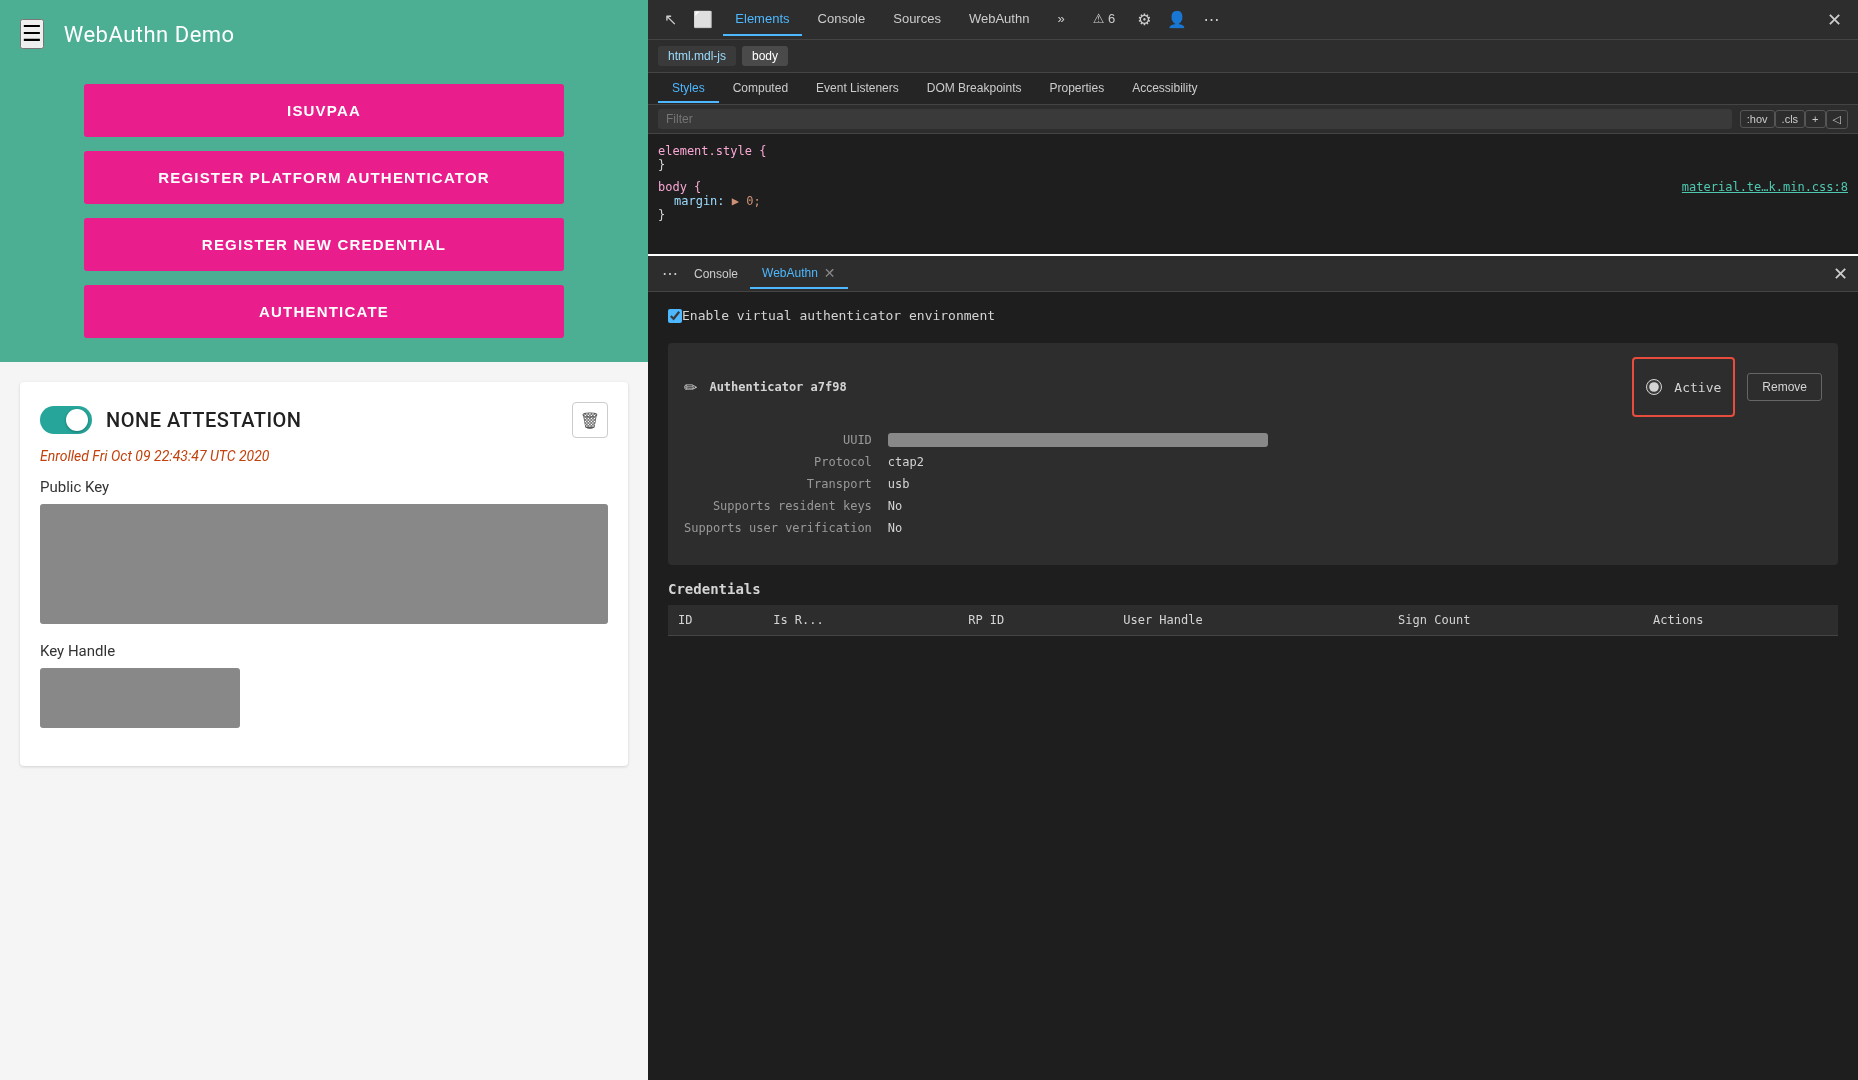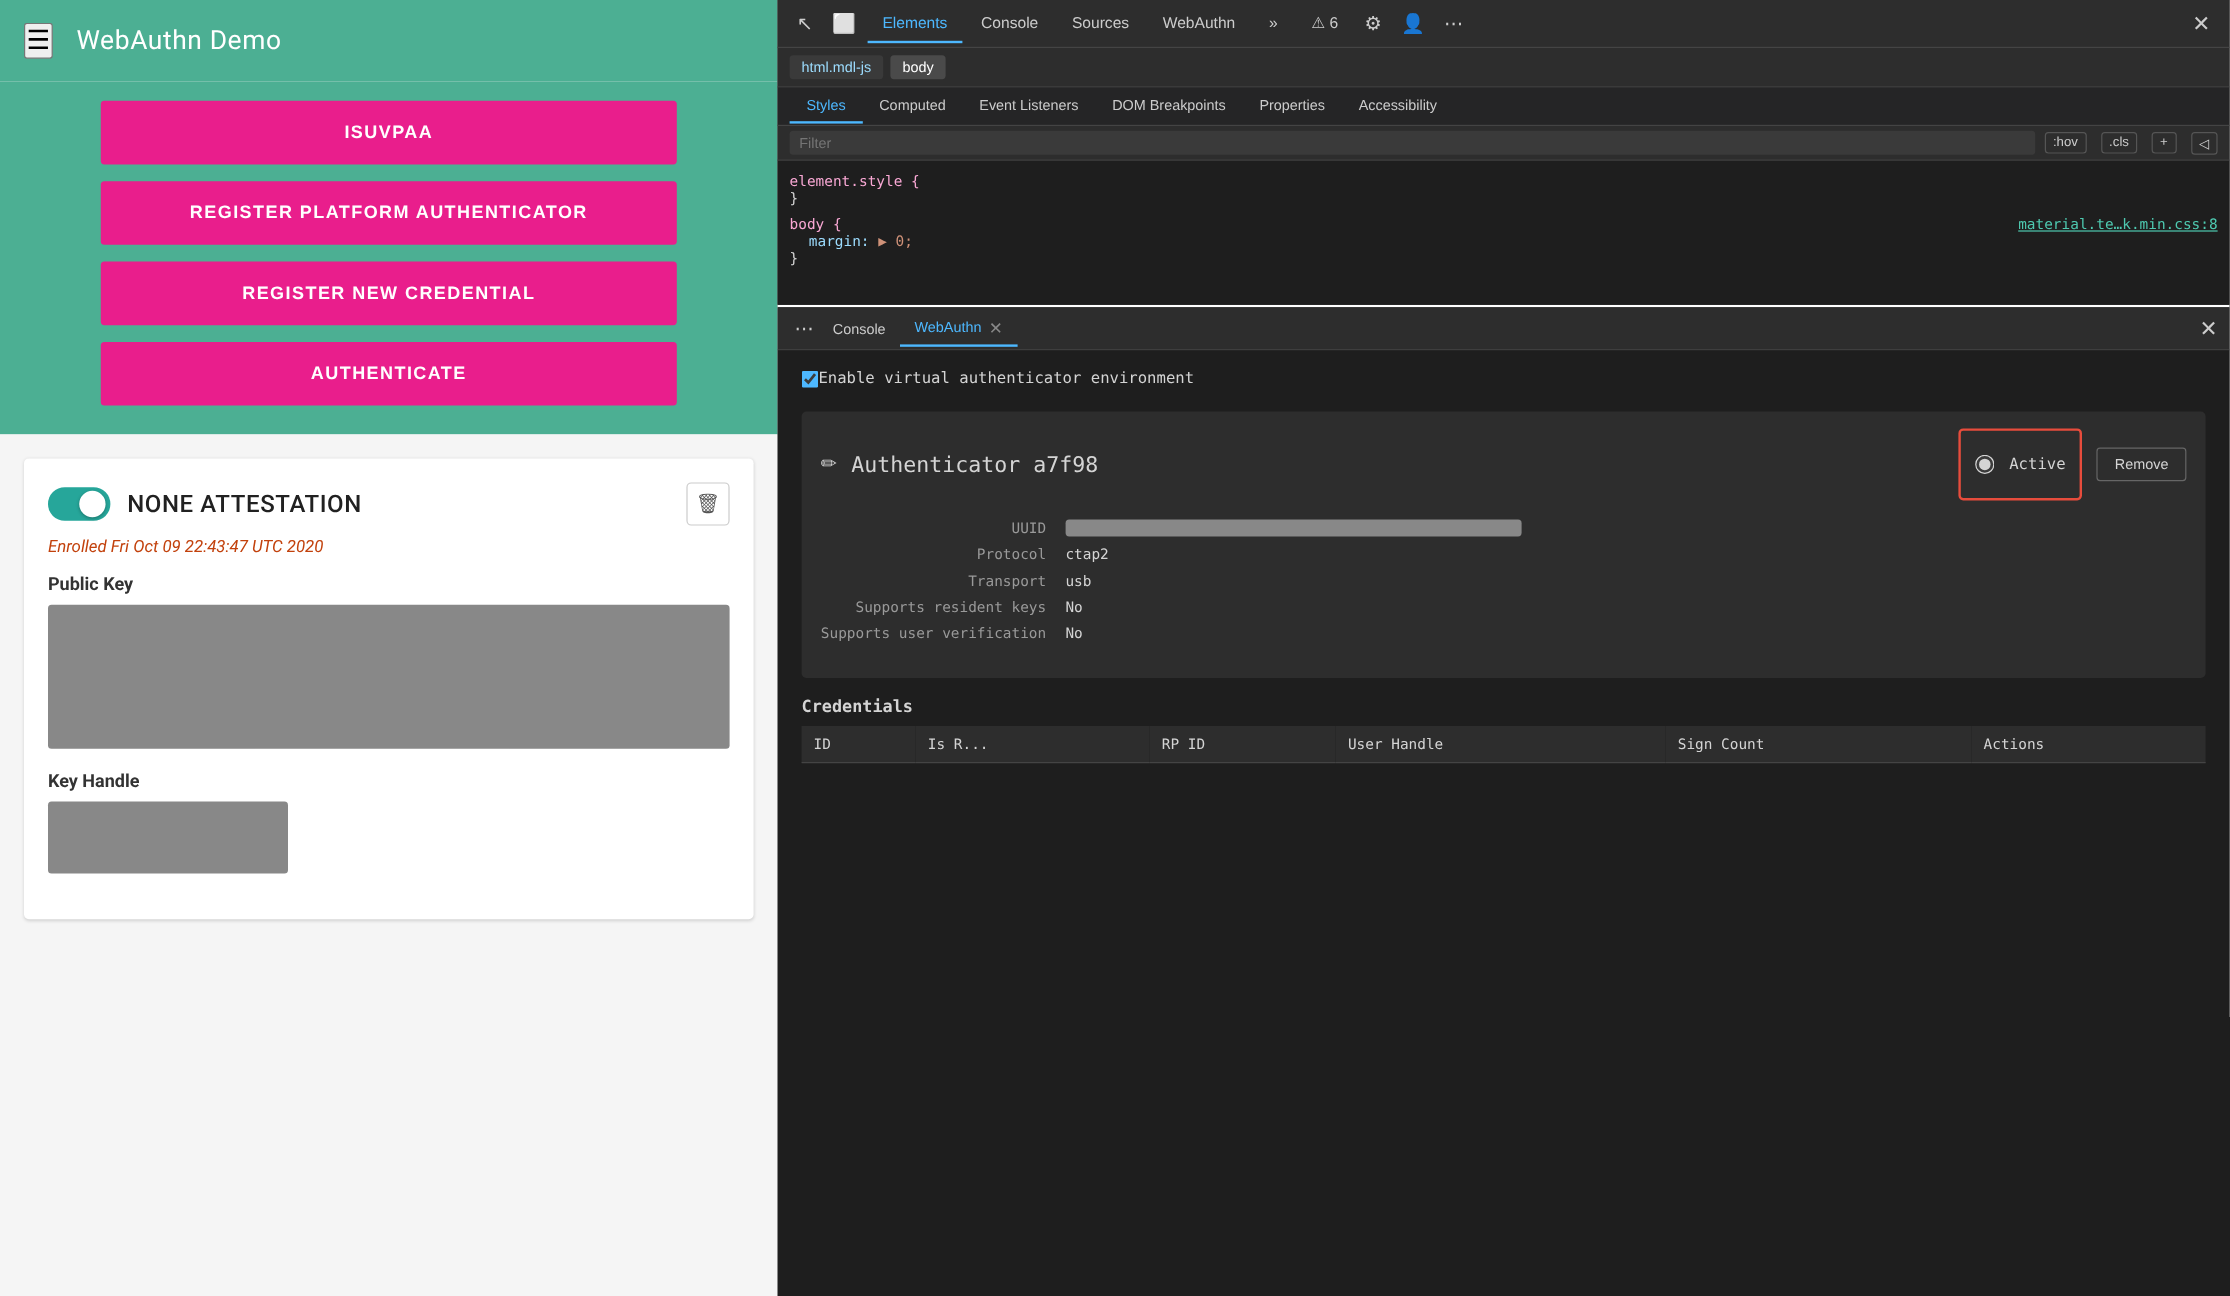--- a/index.html
+++ b/index.html
@@ -125,21 +125,21 @@
 
     .enrolled-date {
       font-size: 14px;
       color: #c2410c;
       font-style: italic;
       margin-bottom: 14px;
     }
 
     .field-label {
       font-size: 15px;
-      font-weight: 700;
+      font-weight: 400;
       color: #333;
       margin-bottom: 8px;
     }
 
     .data-block {
       background: #888;
       border-radius: 3px;
       height: 120px;
       margin-bottom: 18px;
     }
@@ -273,21 +273,21 @@
       border: none;
       color: #ccc;
       font-size: 12px;
       padding: 3px 8px;
       border-radius: 3px;
       outline: none;
     }
 
     .styles-filter-actions {
       display: flex;
-      gap: 12px;
+      gap: 0;
       align-items: center;
     }
     .filter-action-btn {
       background: none;
       border: 1px solid #555;
       color: #ccc;
       font-size: 11px;
       padding: 2px 6px;
       border-radius: 3px;
       cursor: pointer;
@@ -402,22 +402,22 @@
 
     .edit-icon-btn {
       background: none;
       border: none;
       color: #ccc;
       font-size: 16px;
       cursor: pointer;
     }
 
     .authenticator-name {
-      font-size: 18px;
-      font-weight: 400;
+      font-size: 12px;
+      font-weight: 700;
       color: #d4d4d4;
       flex: 1;
     }
 
     .active-radio-container {
       display: flex;
       align-items: center;
       gap: 12px;
       border: 2px solid #e74c3c;
       border-radius: 4px;

